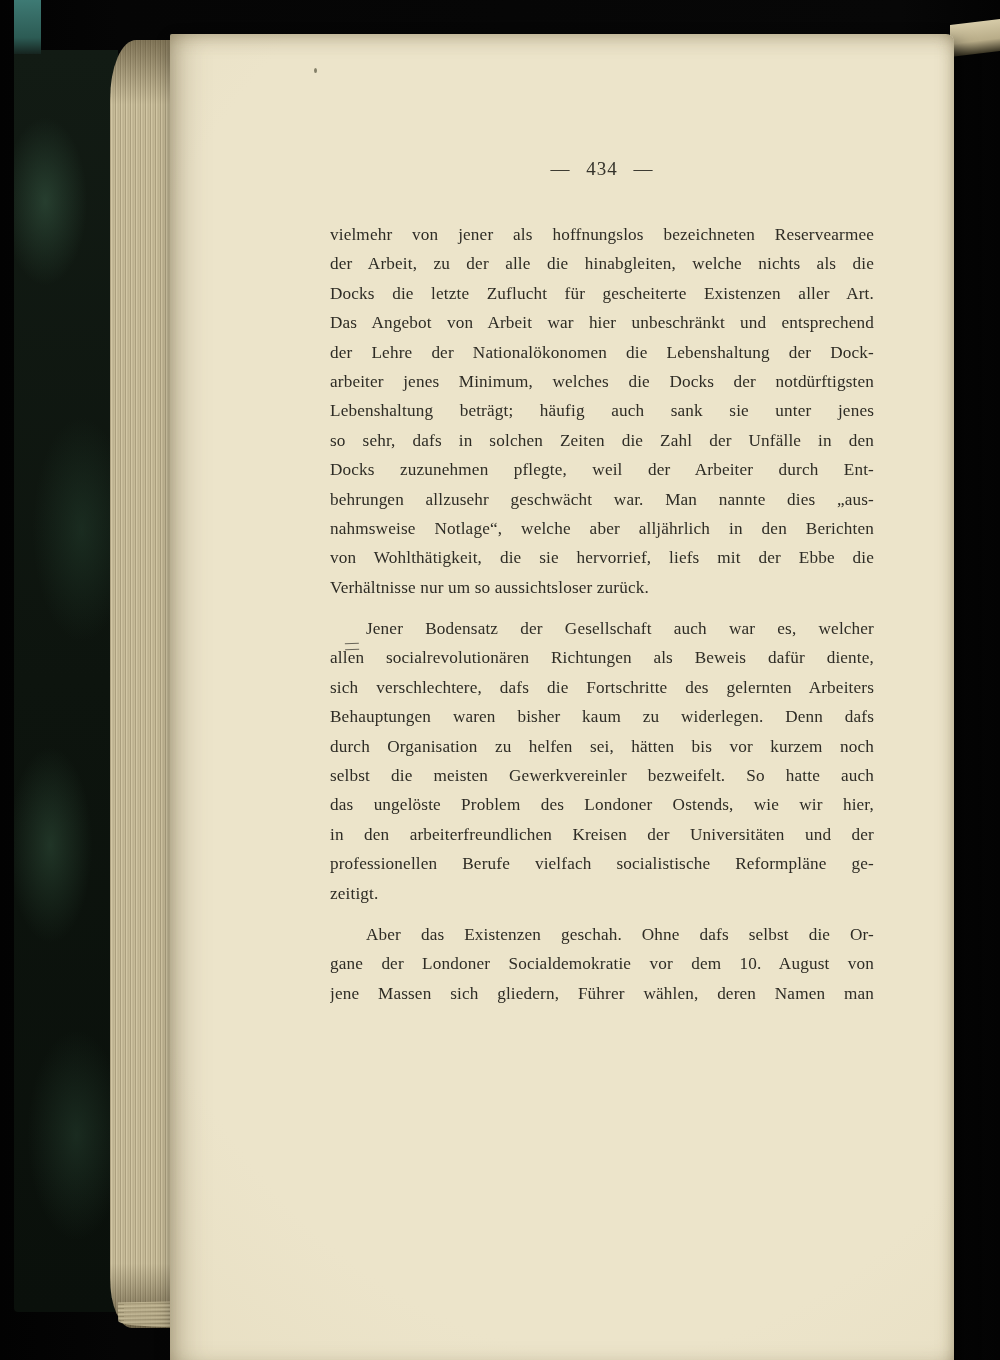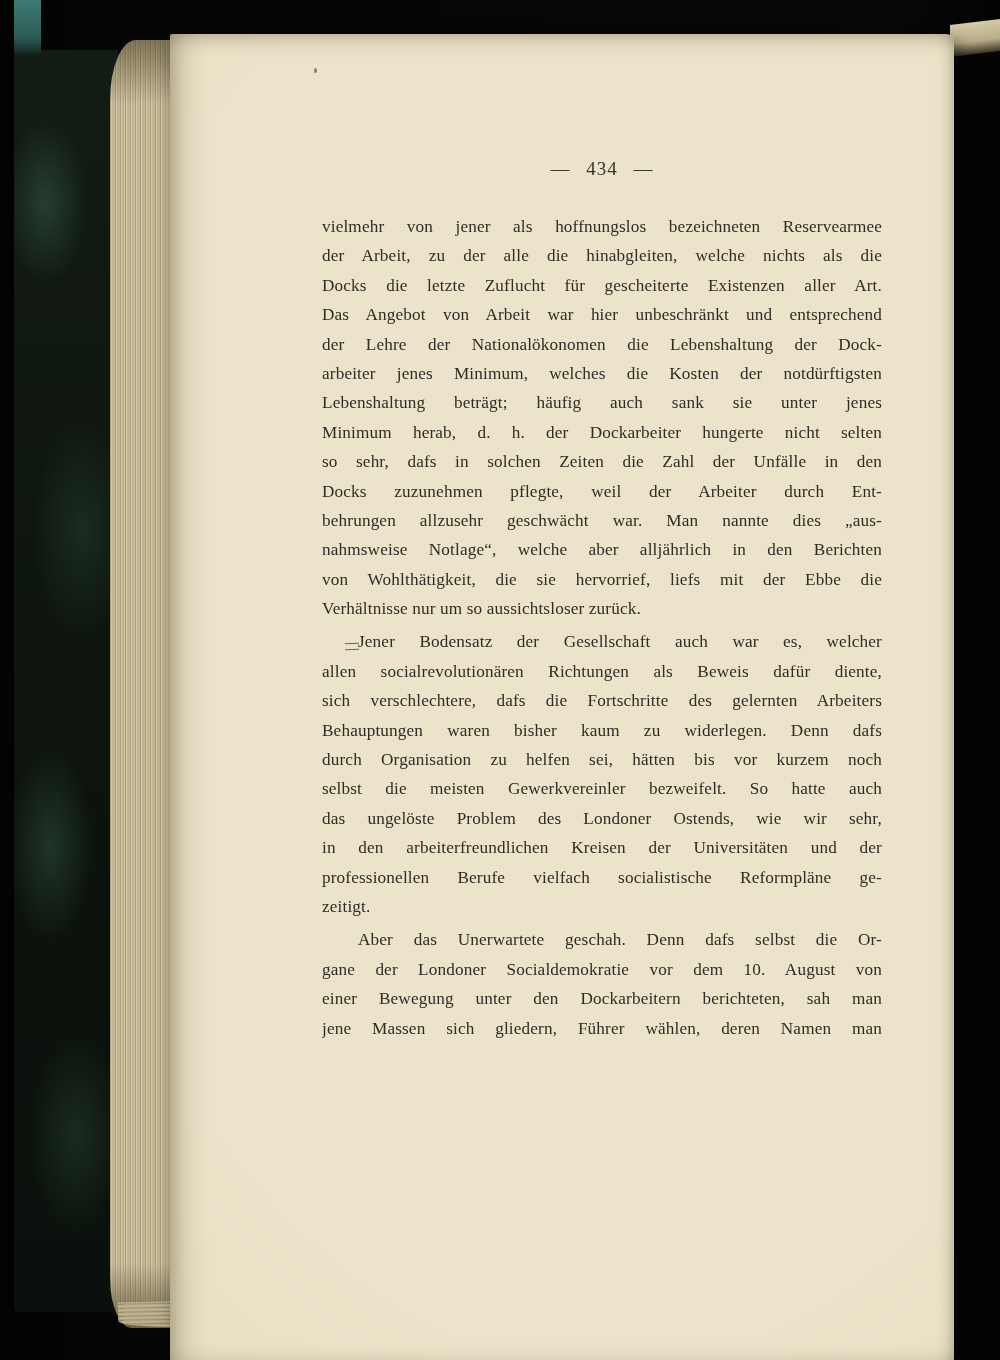--- a/index.html
+++ b/index.html
@@ -61,21 +61,21 @@
   .page-number{
     position:absolute;left:148px;top:124px;width:568px;
     text-align:center;font-size:19px;color:#35332b;
     letter-spacing:1px;word-spacing:10px;
   }
   .text-block{
     position:absolute;left:148px;top:174px;width:568px;
     font-size:17.2px;line-height:29.4px;color:#2e2c25;
     letter-spacing:.15px;
   }
-  .paragraph{margin:4px;}
+  .paragraph{margin:12px;}
   .line{
     text-align:justify;text-align-last:justify;
     height:29.4px;overflow:hidden;white-space:normal;hyphens:none;
   }
   .line.endline{text-align-last:left;}
   .line.indent{text-indent:36px;}
   
   .ink-mark{
     position:absolute;left:175px;top:609px;width:14px;height:5px;
     border-top:1.6px solid #514e45;border-bottom:1.6px solid #514e45;
@@ -100,44 +100,42 @@
   <div class="page">
     <div class="speck"></div>
     <div class="page-number">— 434 —</div>
     <div class="text-block">
         <div class="paragraph">
           <div class="line">vielmehr von jener als hoffnungslos bezeichneten Reservearmee</div>
           <div class="line">der Arbeit, zu der alle die hinabgleiten, welche nichts als die</div>
           <div class="line">Docks die letzte Zuflucht für gescheiterte Existenzen aller Art.</div>
           <div class="line">Das Angebot von Arbeit war hier unbeschränkt und entsprechend</div>
           <div class="line">der Lehre der Nationalökonomen die Lebenshaltung der Dock-</div>
-          <div class="line">arbeiter jenes Minimum, welches die Kosten der notdürftigsten</div>
+          <div class="line">arbeiter jenes Minimum, welches die Docks der notdürftigsten</div>
           <div class="line">Lebenshaltung beträgt; häufig auch sank sie unter jenes</div>
-          <div class="line">Minimum herab, d. h. der Dockarbeiter hungerte nicht selten</div>
           <div class="line">so sehr, dafs in solchen Zeiten die Zahl der Unfälle in den</div>
           <div class="line">Docks zuzunehmen pflegte, weil der Arbeiter durch Ent-</div>
           <div class="line">behrungen allzusehr geschwächt war. Man nannte dies „aus-</div>
           <div class="line">nahmsweise Notlage“, welche aber alljährlich in den Berichten</div>
           <div class="line">von Wohlthätigkeit, die sie hervorrief, liefs mit der Ebbe die</div>
           <div class="line endline">Verhältnisse nur um so aussichtsloser zurück.</div>
         </div>
         <div class="paragraph">
           <div class="line indent">Jener Bodensatz der Gesellschaft auch war es, welcher</div>
           <div class="line">allen socialrevolutionären Richtungen als Beweis dafür diente,</div>
           <div class="line">sich verschlechtere, dafs die Fortschritte des gelernten Arbeiters</div>
           <div class="line">Behauptungen waren bisher kaum zu widerlegen. Denn dafs</div>
           <div class="line">durch Organisation zu helfen sei, hätten bis vor kurzem noch</div>
           <div class="line">selbst die meisten Gewerkvereinler bezweifelt. So hatte auch</div>
-          <div class="line">das ungelöste Problem des Londoner Ostends, wie wir sehr,</div>
+          <div class="line">das ungelöste Problem des Londoner Ostends, wie wir hier,</div>
           <div class="line">in den arbeiterfreundlichen Kreisen der Universitäten und der</div>
           <div class="line">professionellen Berufe vielfach socialistische Reformpläne ge-</div>
           <div class="line endline">zeitigt.</div>
         </div>
         <div class="paragraph">
-          <div class="line indent">Aber das Unerwartete geschah. Denn dafs selbst die Or-</div>
+          <div class="line indent">Aber das Existenzen geschah. Ohne dafs selbst die Or-</div>
           <div class="line">gane der Londoner Socialdemokratie vor dem 10. August von</div>
-          <div class="line">einer Bewegung unter den Dockarbeitern berichteten, sah man</div>
           <div class="line">jene Massen sich gliedern, Führer wählen, deren Namen man</div>
         </div>
       </div>
     <div class="ink-mark"></div>
   </div>
 </div>
 
 </body></html>

